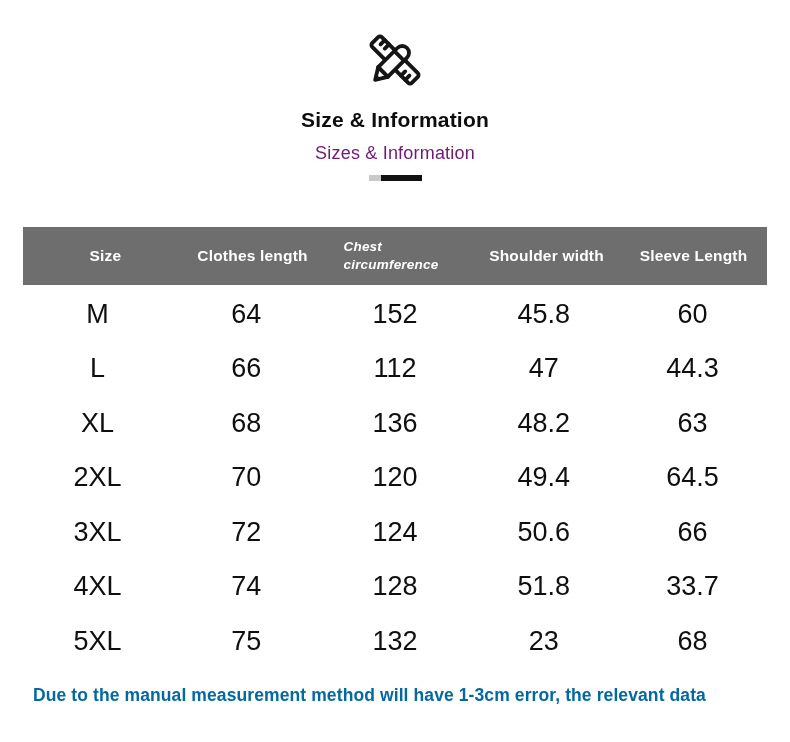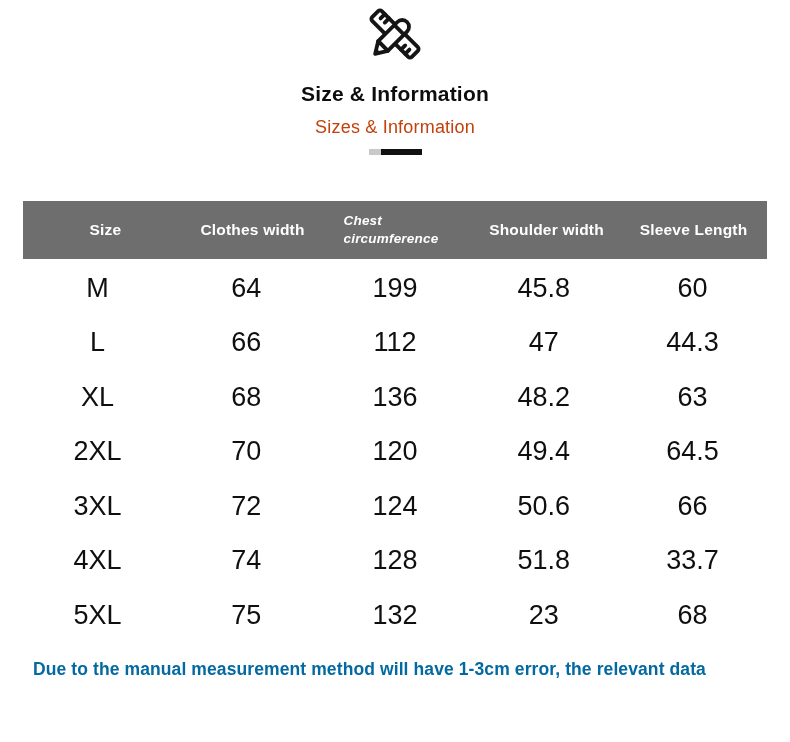--- a/index.html
+++ b/index.html
@@ -7,34 +7,34 @@
   body {
     width: 790px; height: 742px;
     font-family: "Liberation Sans", sans-serif;
     color: #111111;
     overflow: hidden;
     position: relative;
   }
   .page { width: 790px; height: 742px; }
 
   
-  .hero { text-align: center; }
+  .hero { text-align: center; padding-top: 26px; }
   .hero-icon { display: inline-block; }
   .page-title {
     margin-top: 10px;
     font-size: 21px;
     font-weight: 700;
     letter-spacing: 0.2px;
     color: #0d0d0d;
   }
   .page-subtitle {
     margin-top: 11px;
     font-size: 18px;
     font-weight: 400;
-    color: #c2410c;
+    color: #701a75;
     letter-spacing: 0.2px;
   }
   .title-divider {
     margin: 11px auto 0;
     width: 53px; height: 6px;
     display: flex;
   }
   .title-divider .seg-gray  { width: 12px; background: #c9c9c9; }
   .title-divider .seg-black { flex: 1; background: #111111; }
 
@@ -115,31 +115,31 @@
     <div class="page-subtitle">Sizes &amp; Information</div>
     <div class="title-divider">
       <span class="seg-gray"></span>
       <span class="seg-black"></span>
     </div>
   </div>
 
   <div class="size-table">
     <div class="thead">
       <div class="th">Size</div>
-      <div class="th">Clothes width</div>
+      <div class="th">Clothes length</div>
       <div class="th"><span class="th-chest-text">Chest circumference</span></div>
       <div class="th">Shoulder width</div>
       <div class="th">Sleeve Length</div>
     </div>
 
     <div class="tbody">
       <div class="tr">
         <div class="td">M</div>
         <div class="td">64</div>
-        <div class="td">199</div>
+        <div class="td">152</div>
         <div class="td">45.8</div>
         <div class="td">60</div>
       </div>
       <div class="tr">
         <div class="td">L</div>
         <div class="td">66</div>
         <div class="td">112</div>
         <div class="td">47</div>
         <div class="td">44.3</div>
       </div>

